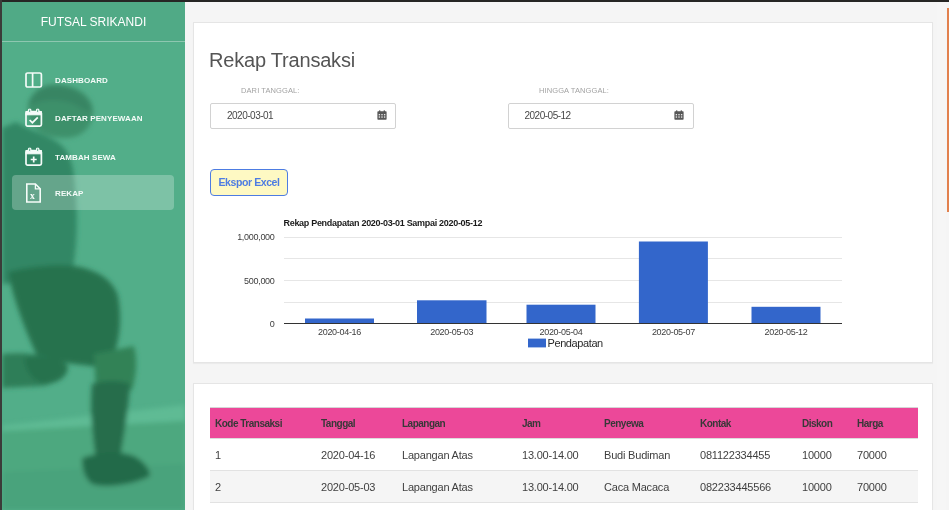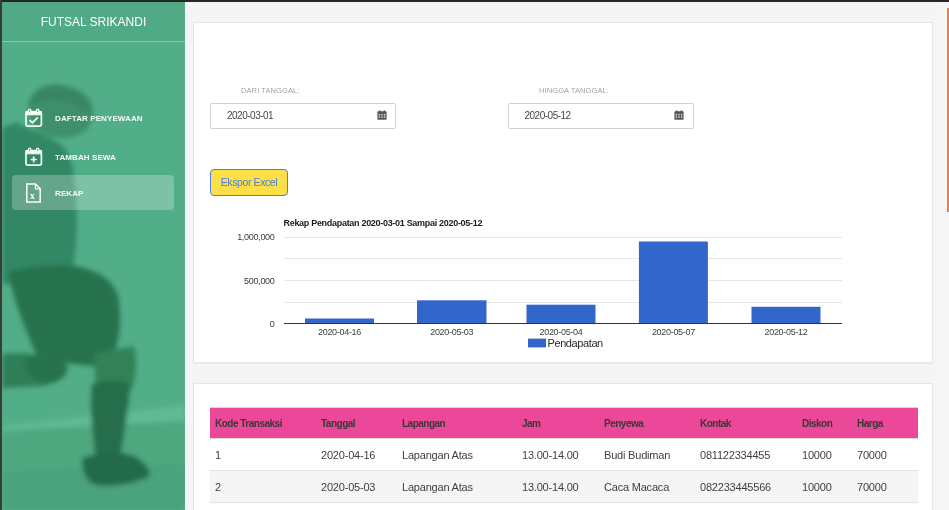--- a/index.html
+++ b/index.html
@@ -29,21 +29,21 @@
   #h1 { position:absolute; left:15px; top:26px; font-size:20px; letter-spacing:-0.2px; color:#555555; }
   .lbl { position:absolute; top:63px; font-size:7.5px; color:#a3a3a3; letter-spacing:0.1px;padding-left:32px; }
   #lbl1 { left:15px; } #lbl2 { left:313px; }
   .inp { position:absolute; top:80px; height:26px; width:186px; border:1px solid #d2d2d2; border-radius:2px;
     background:#fff; font-size:10px; letter-spacing:-0.5px; color:#484848; line-height:24px; padding-left:16px; }
   #inp1 { left:16px; } #inp2 { left:313.5px; }
   .cal { position:absolute; top:6px; right:8.5px; }
   #btn-filter { position:absolute; left:16px; top:115px; width:82px; height:25px; border:1px solid #c6c6c6;
     border-radius:4px; background:#fff; color:#8f8f8f; font-size:10.5px; letter-spacing:-0.4px; text-align:center; line-height:23px; }
   #btn-excel { position:absolute; left:16px; top:146px; width:78px; height:27px; border:1px solid #4d7ce2;
-    border-radius:4px; background:#fde047; color:#4d7ce2; font-size:10.5px; letter-spacing:-0.4px; text-align:center; line-height:25px; }
+    border-radius:4px; background:#fef9c3; color:#4d7ce2; font-size:10.5px; letter-spacing:-0.4px; text-align:center; line-height:25px;font-weight:bold; }
 
   #chart { position:absolute; left:0; top:188px; }
 
   
   #tblwrap { position:absolute; left:16px; top:23px; width:708px; }
   table { border-collapse:collapse; table-layout:fixed; width:708px; font-size:11px; letter-spacing:-0.2px; color:#3f3f3f; }
   th { font-weight:bold; text-align:left; height:31px; background:#ec4899; border-top:1px solid #d5d5d5; border-bottom:1px solid #dcdcdc;
     padding:0 0 0 5px; color:#383838; font-size:10px; letter-spacing:-0.5px; }
   td { height:32px; border-bottom:1px solid #e2e2e2; padding:0 0 0 5px; }
   tr.alt td { background:#f5f5f5; }
@@ -88,20 +88,27 @@
       <path d="M80,456 C96,450 116,448 132,454 C140,458 148,466 148,474 C128,484 102,486 90,482 C82,476 80,466 80,456 Z" fill="#246a49"></path>
     </g>
     <defs>
       <filter id="soft" x="-10%" y="-10%" width="120%" height="120%">
         <feGaussianBlur stdDeviation="2.8"></feGaussianBlur>
       </filter>
     </defs>
   </svg>
   <div id="sb-head">FUTSAL SRIKANDI</div>
 
+  <div class="mi" id="mi1">
+    <svg class="ic" width="18" height="17" viewBox="0 0 18 17">
+      <rect x="1" y="1.5" width="15.4" height="14" rx="1.6" fill="none" stroke="#f4fbf8" stroke-width="1.7"></rect>
+      <line x1="7.6" y1="1.5" x2="7.6" y2="15.5" stroke="#f4fbf8" stroke-width="1.7"></line>
+    </svg>
+    <div class="tx">DASHBOARD</div>
+  </div>
   <div class="mi" id="mi2">
     <svg class="ic" width="18" height="19" viewBox="0 0 18 19">
       <rect x="1" y="3.2" width="15.4" height="14.4" rx="1.6" fill="none" stroke="#f4fbf8" stroke-width="1.7"></rect>
       <rect x="1" y="3.2" width="15.4" height="3.1" fill="#f4fbf8" stroke="#f4fbf8" stroke-width="1"></rect>
       <rect x="3.6" y="0.4" width="2.2" height="3.6" rx="1.1" fill="#52ae89" stroke="#f4fbf8" stroke-width="1.2"></rect>
       <rect x="11.6" y="0.4" width="2.2" height="3.6" rx="1.1" fill="#52ae89" stroke="#f4fbf8" stroke-width="1.2"></rect>
       <path d="M4.6,11.5 L7.4,14.2 L12.8,8.8" fill="none" stroke="#f4fbf8" stroke-width="1.7"></path>
     </svg>
     <div class="tx">DAFTAR PENYEWAAN</div>
   </div>
@@ -120,20 +127,21 @@
     <svg class="ic" width="17" height="20" viewBox="0 0 17 20">
       <path d="M1.8,1 L10.4,1 L15.2,5.8 L15.2,19 L1.8,19 Z" fill="none" stroke="#f6fcf9" stroke-width="1.6"></path>
       <path d="M10.4,1 L10.4,5.8 L15.2,5.8" fill="none" stroke="#f6fcf9" stroke-width="1.3"></path>
       <text x="5" y="15.6" font-size="9.5" font-family="Liberation Serif, serif" fill="#f6fcf9" font-weight="bold">x</text>
     </svg>
     <div class="tx">REKAP</div>
   </div>
 </div>
 
 <div class="card" id="card1">
+  <div id="h1">Rekap Transaksi</div>
   <div class="lbl" id="lbl1">DARI TANGGAL:</div>
   <div class="lbl" id="lbl2">HINGGA TANGGAL:</div>
   <div class="inp" id="inp1">2020-03-01
     <svg class="cal" width="10" height="10" viewBox="0 0 13 13">
       <rect x="0.5" y="1.6" width="12" height="11" rx="1" fill="#575757"></rect>
       <rect x="2.6" y="0.2" width="1.8" height="2.8" rx="0.7" fill="#575757"></rect>
       <rect x="8.6" y="0.2" width="1.8" height="2.8" rx="0.7" fill="#575757"></rect>
       <g fill="#fff">
         <rect x="2.2" y="5.4" width="1.8" height="1.5"></rect>
           <rect x="5.6" y="5.4" width="1.8" height="1.5"></rect>

